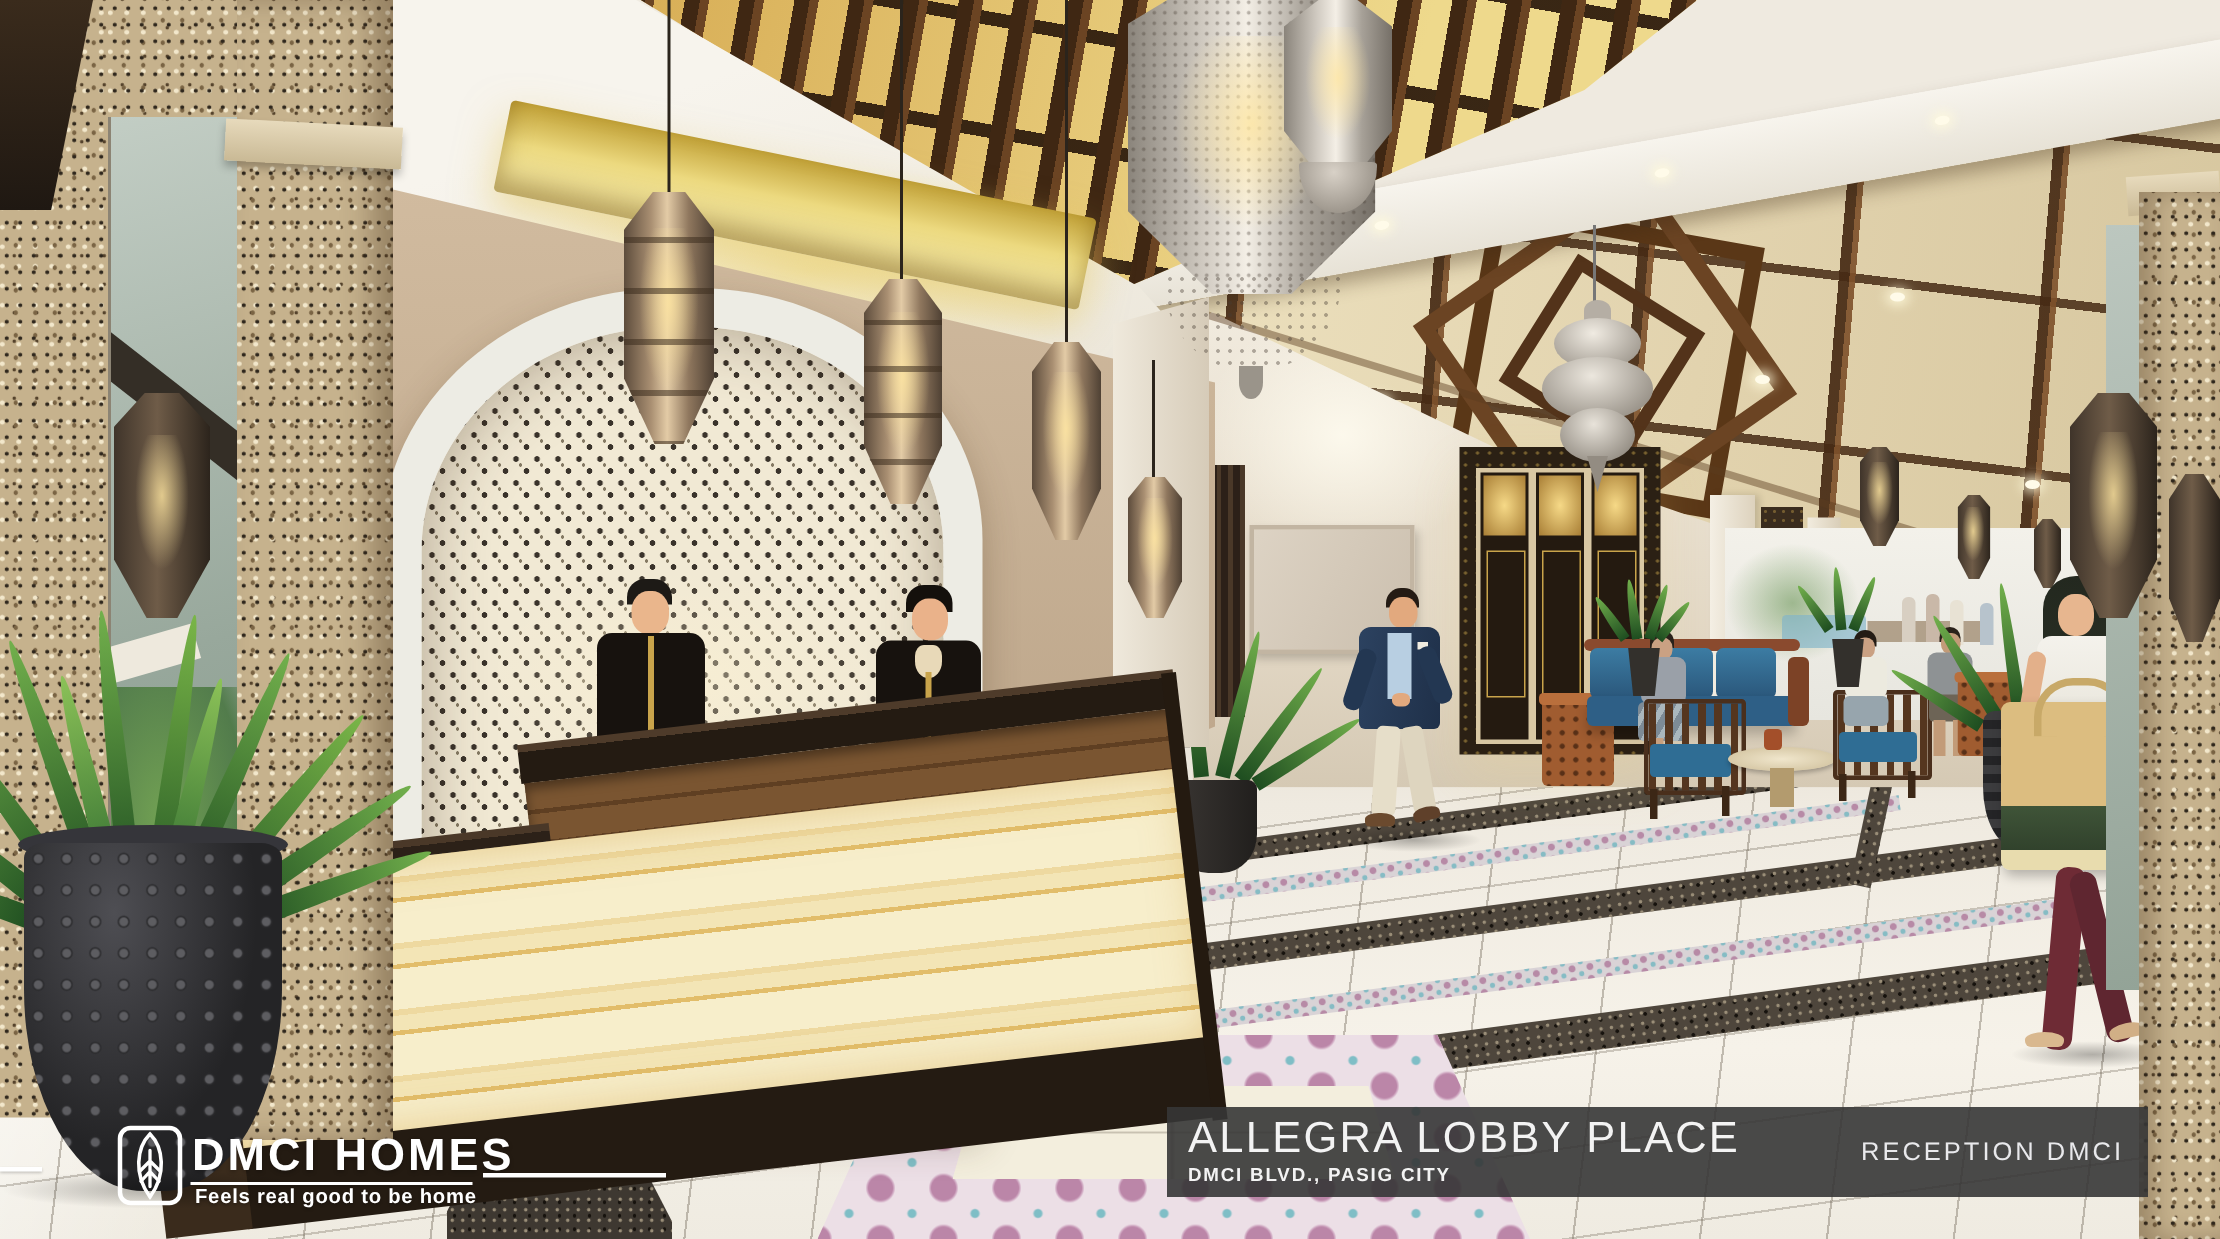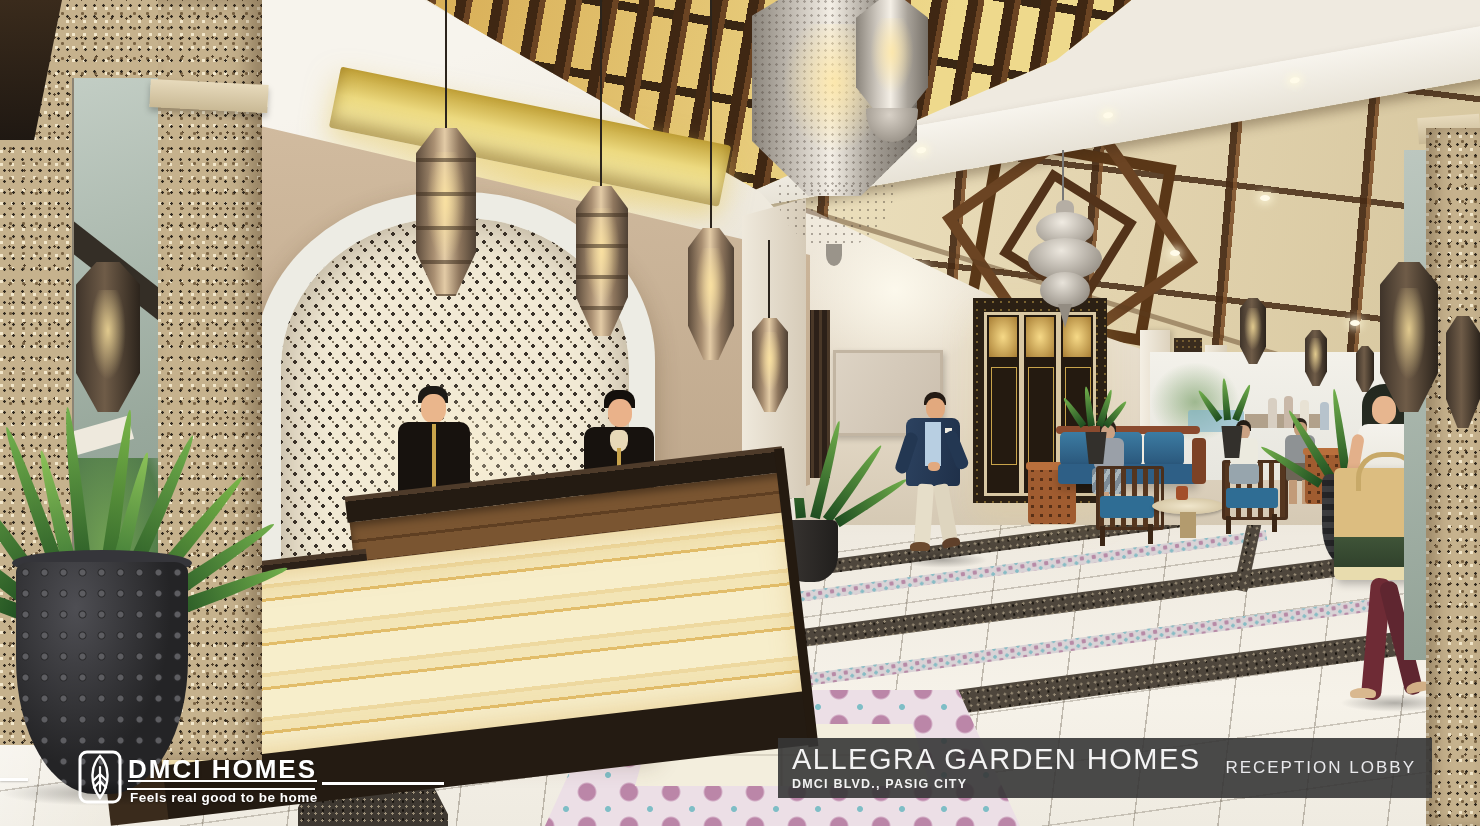--- a/index.html
+++ b/index.html
@@ -41,22 +41,22 @@
   .shadow{background:radial-gradient(ellipse,rgba(0,0,0,.28),rgba(0,0,0,0) 70%);}
   
   #titlebar{left:778px;top:738px;width:654px;height:60px;background:rgba(54,54,54,.9);
     display:flex;align-items:center;color:#f3f3f3;}
   #titlebar .tcol{position:relative;margin-left:14px;line-height:1.05;}
   .tproject{font-size:29px;letter-spacing:1.5px;font-weight:400;white-space:nowrap;}
   .tloc{font-size:12.5px;font-weight:700;letter-spacing:1.2px;}
   .tview{position:relative;margin-left:auto;margin-right:16px;font-size:17px;
          letter-spacing:2px;color:#e9e9ec;white-space:nowrap;}
   #logo{left:0;top:742px;width:480px;height:80px;color:#fff;}
-  .brandname{position:absolute;left:128px;top:12px;font-size:26px;font-weight:700;
-             letter-spacing:2px;white-space:nowrap;text-shadow:0 1px 3px rgba(0,0,0,.25);text-decoration:underline;}
+  .brandname{position:absolute;left:128px;top:12px;font-size:30px;font-weight:700;
+             letter-spacing:2px;white-space:nowrap;text-shadow:0 1px 3px rgba(0,0,0,.25);}
   .tagline{position:absolute;left:130px;top:48px;font-size:13.5px;font-weight:700;
            letter-spacing:.5px;white-space:nowrap;text-shadow:0 1px 2px rgba(0,0,0,.25);}
   .rule{background:#fff;height:2.5px;box-shadow:0 1px 2px rgba(0,0,0,.2);}
 </style>
 </head>
 <body>
 
 <div id="stage">
 
   <div style="left:700px;top:0;width:780px;height:470px;
@@ -436,24 +436,24 @@
     <div style="left:12px;top:150px;width:180px;height:26px;background:#35353a;border-radius:50%;"></div>
     <div style="left:16px;top:162px;width:172px;height:232px;
          background-color:#242426;background-image:radial-gradient(circle,#5d5d61 2.5px,#2a2a2c 3.5px,rgba(0,0,0,0) 4.5px),
          radial-gradient(ellipse at 35% 20%,rgba(120,120,128,.5),rgba(0,0,0,0) 60%);
          background-size:19px 21px,100% 100%;border-radius:14px 14px 46% 46% / 10px 10px 58% 58%;"></div>
     <div class="shadow" style="left:0;top:380px;width:210px;height:26px;"></div>
   </div>
 
   <div id="titlebar">
     <div class="tcol" style="position:relative;">
-      <span class="tproject">ALLEGRA GARDEN HOMES</span><br>
+      <span class="tproject">ALLEGRA LOBBY PLACE</span><br>
       <span class="tloc">DMCI BLVD., PASIG CITY</span>
     </div>
-    <span class="tview">RECEPTION LOBBY</span>
+    <span class="tview">RECEPTION DMCI</span>
   </div>
 
   <div id="logo">
     <div class="rule" style="left:0;top:36px;width:28px;"></div>
     <svg style="left:78px;top:8px;" width="44" height="54" viewBox="0 0 44 54">
       <rect x="2" y="2" width="40" height="50" rx="7" fill="none" stroke="#fff" stroke-width="3"></rect>
       <path d="M22 6 C31 15,33 33,22 48 C11 33,13 15,22 6 Z" fill="none" stroke="#fff" stroke-width="2.4"></path>
       <path d="M22 17 L22 41 M22 24 L15.5 30.5 M22 24 L28.5 30.5 M22 31 L16 37.5 M22 31 L28 37.5" fill="none" stroke="#fff" stroke-width="2.2" stroke-linecap="round"></path>
     </svg>
     <span class="brandname">DMCI HOMES</span>

